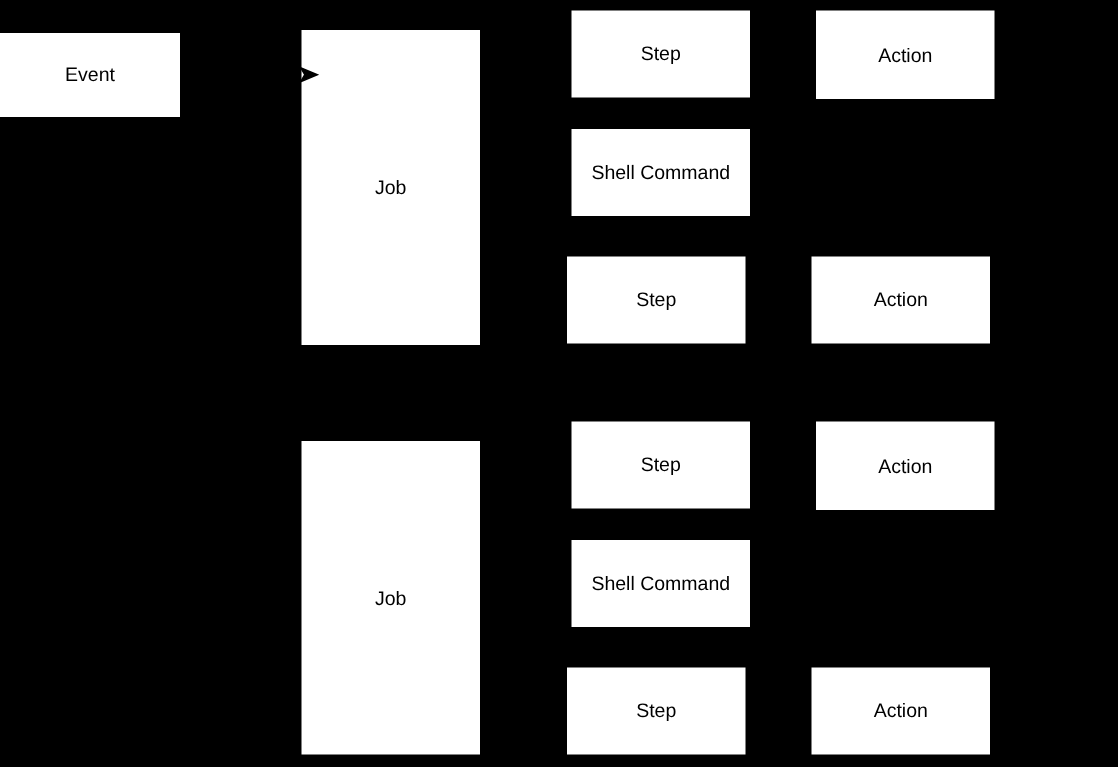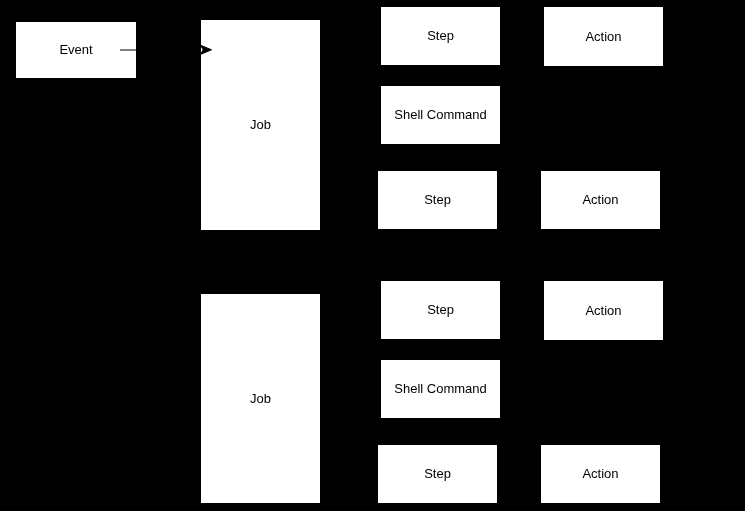--- a/index.html
+++ b/index.html
@@ -20,21 +20,21 @@
     background: var(--node-fill, #ffffff);
     color: var(--node-text, #000000);
     font-size: 13px;
     line-height: 1.2;
     display: flex;
     align-items: center;
     justify-content: center;
     text-align: center;
     white-space: nowrap;
   }
-  #event   { left: 16px;   top: 22px;  width: 120px; height: 56px; }
+  #event   { left: 0px;   top: 22px;  width: 120px; height: 56px; }
   #job1    { left: 201px; top: 20px;  width: 119px; height: 210px; }
   #job2    { left: 201px; top: 294px; width: 119px; height: 209px; }
   #step1   { left: 381px; top: 7px;   width: 119px; height: 58px; }
   #action1 { left: 544px; top: 7px;   width: 119px; height: 59px; }
   #shell1  { left: 381px; top: 86px;  width: 119px; height: 58px; }
   #step2   { left: 378px; top: 171px; width: 119px; height: 58px; }
   #action2 { left: 541px; top: 171px; width: 119px; height: 58px; }
   #step3   { left: 381px; top: 281px; width: 119px; height: 58px; }
   #action3 { left: 544px; top: 281px; width: 119px; height: 59px; }
   #shell2  { left: 381px; top: 360px; width: 119px; height: 58px; }

